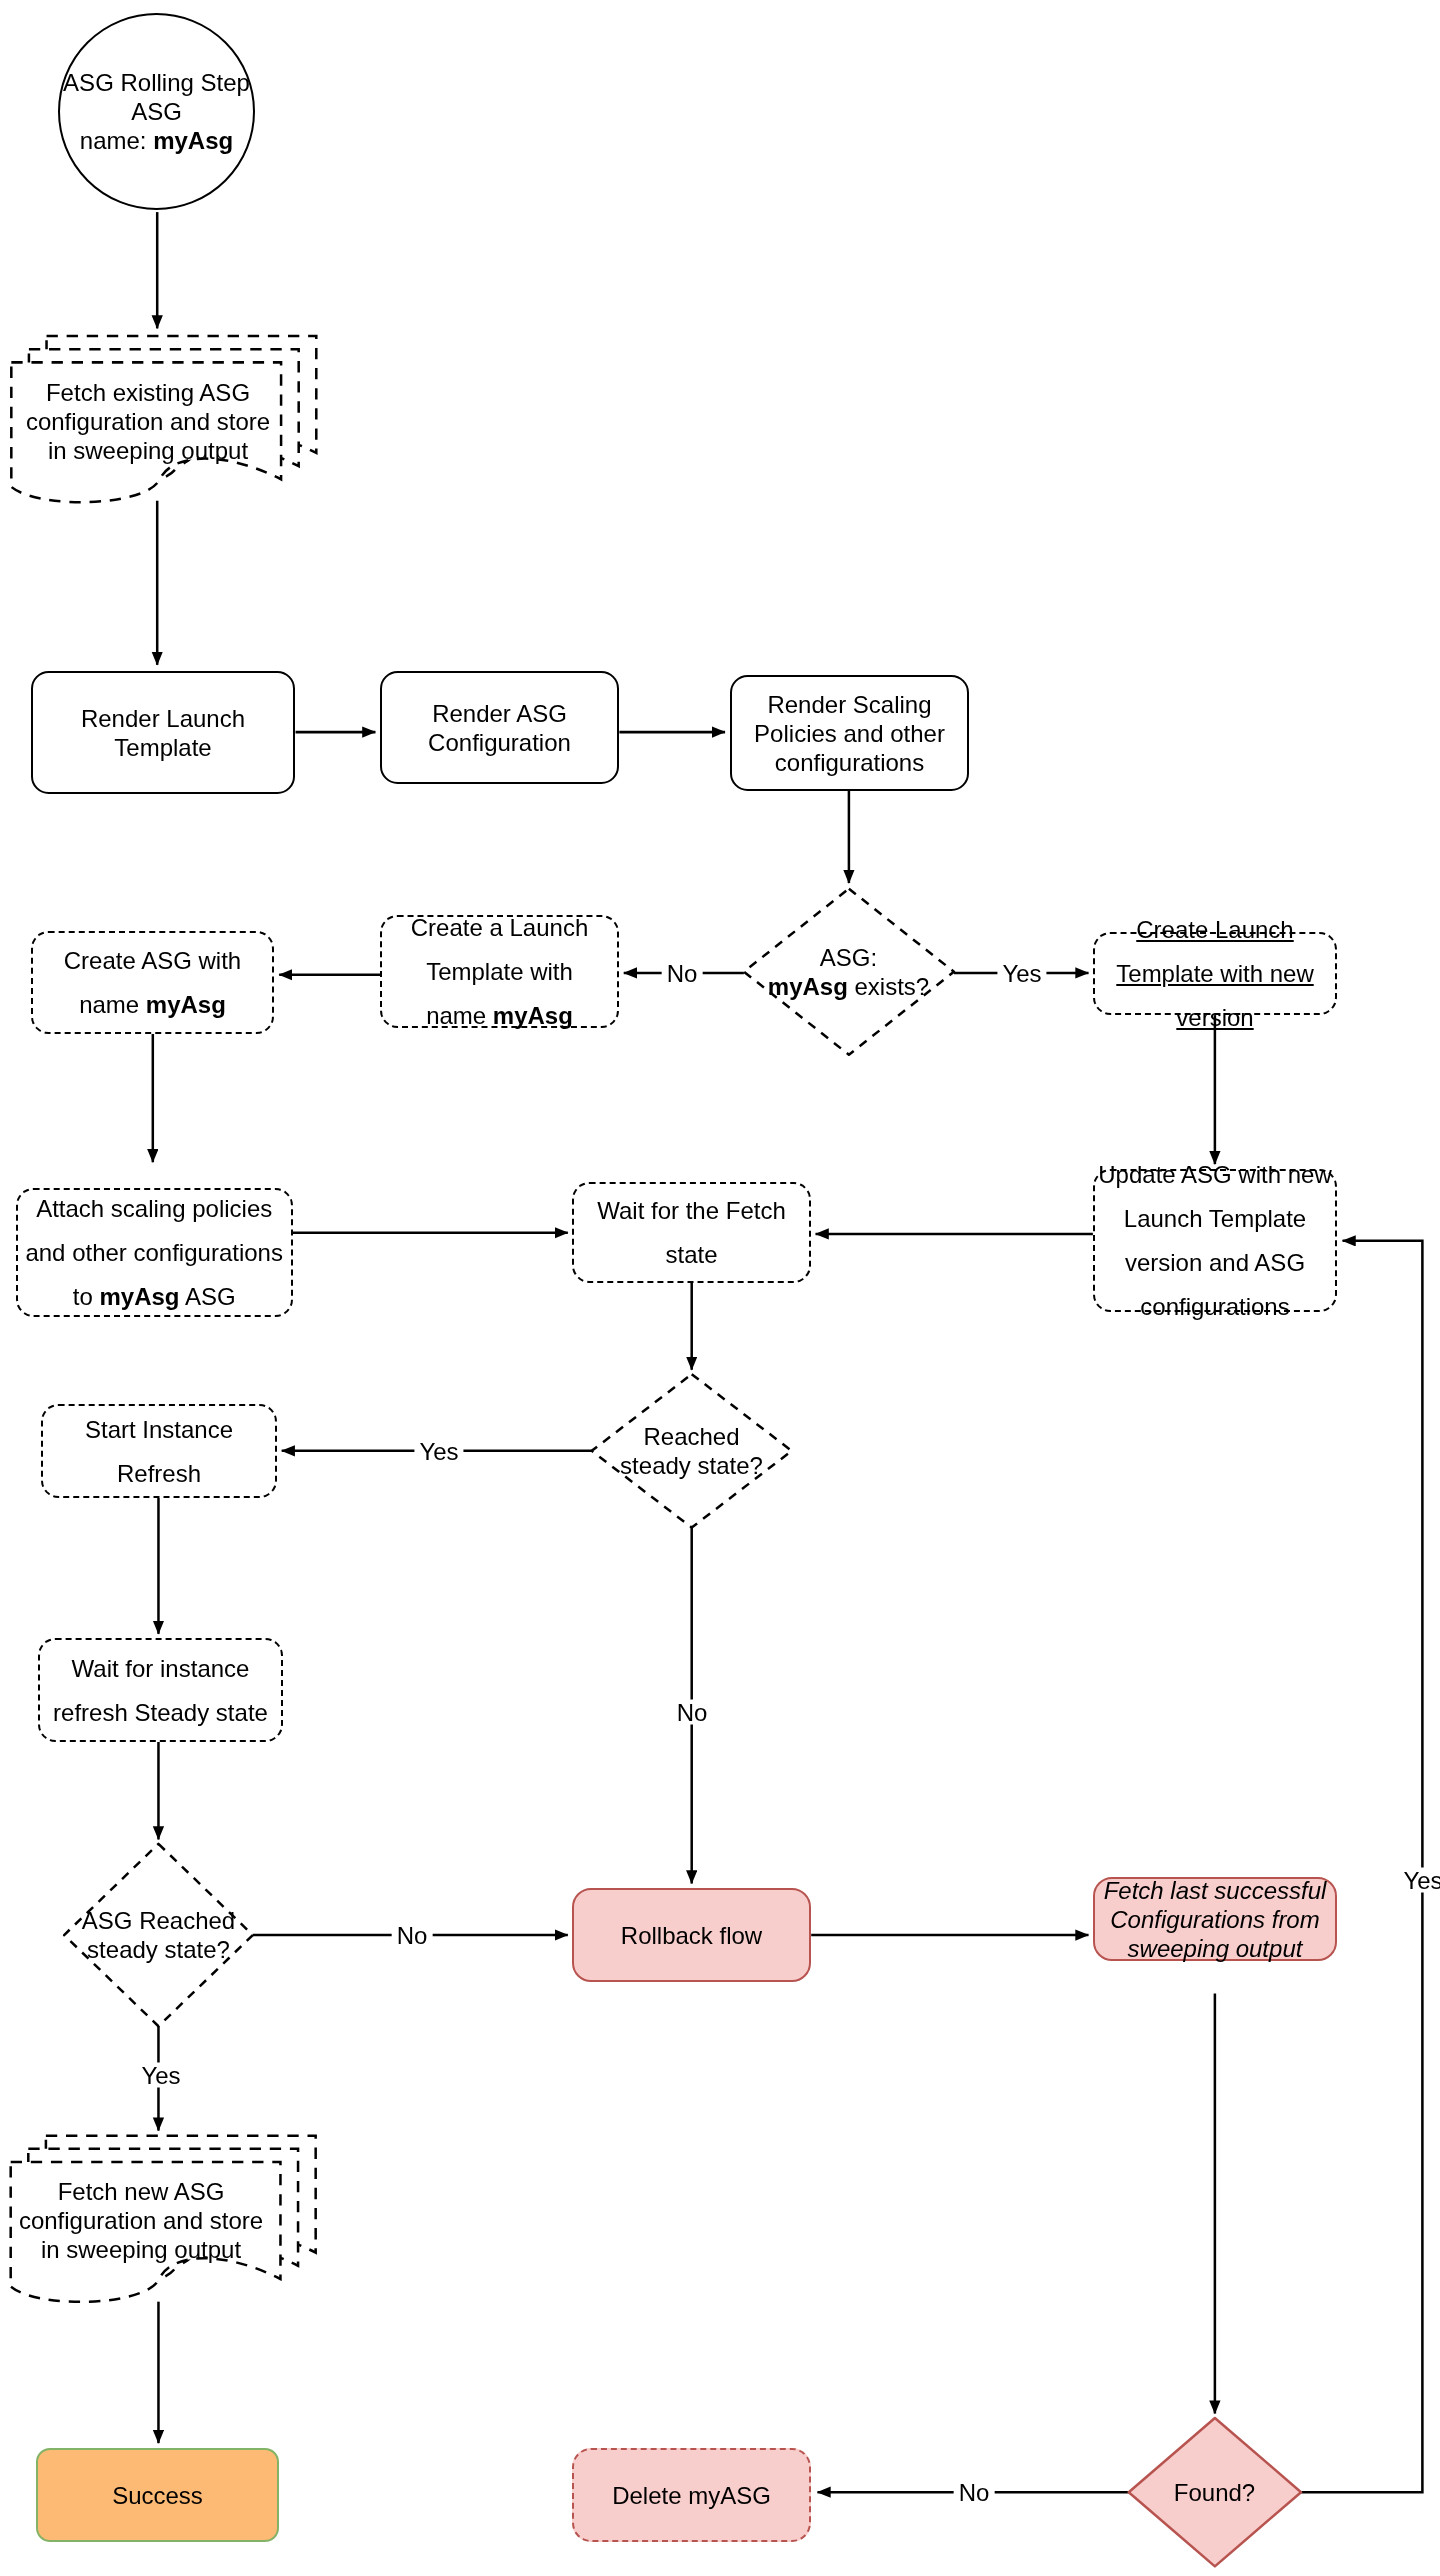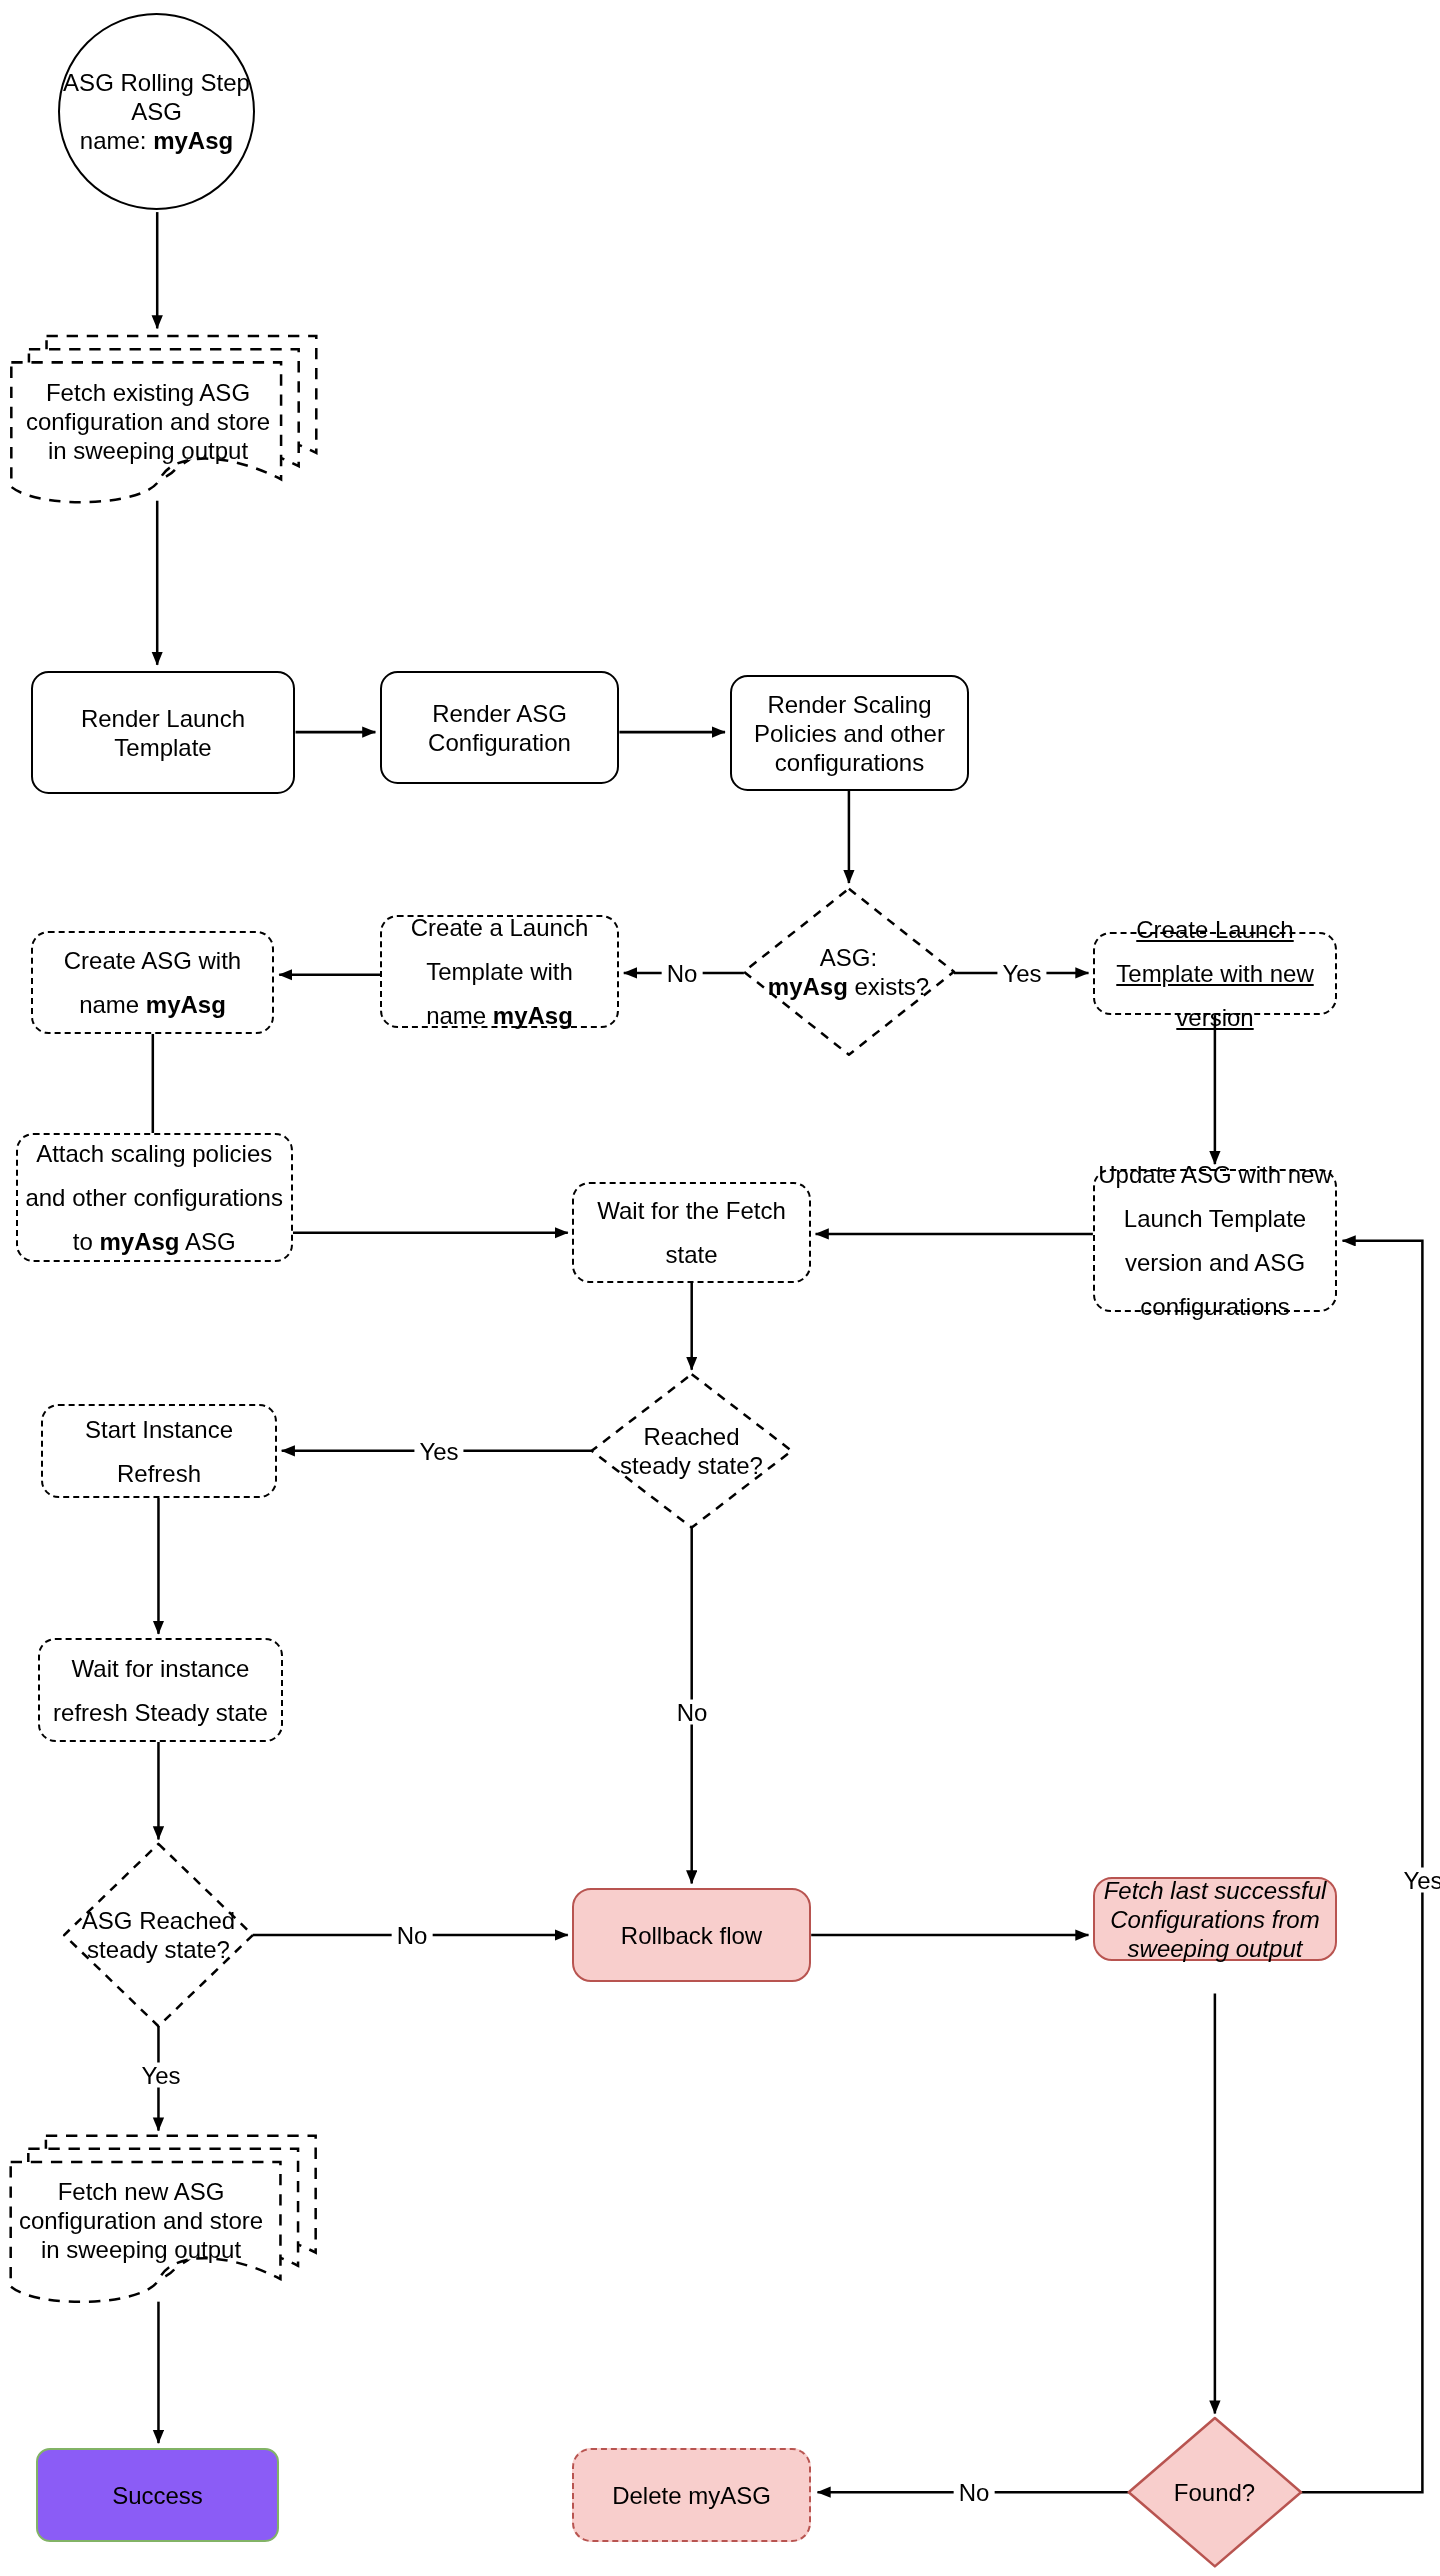--- a/index.html
+++ b/index.html
@@ -10,21 +10,21 @@
   }
   #wires{position:absolute;left:0;top:0;width:1440px;height:2576px;}
   .node{
     position:absolute;display:flex;flex-direction:column;align-items:center;justify-content:center;
     text-align:center;font-size:24px;line-height:29px;background:#ffffff;box-sizing:border-box;
   }
   .rounded{border:2.5px solid #000;border-radius:17.6px;}
   .dashedbox{border:2.5px dashed #000;border-radius:17.6px;gap:15px;}
   .danger-solid{background:#f8cecc;border:2.5px solid #b85450;border-radius:19px;}
   .danger-dashed{background:#f8cecc;border:2.5px dashed #b85450;border-radius:19px;}
-  .success-box{background:#8b5cf6;border:2.5px solid #82b366;border-radius:14px;}
+  .success-box{background:#fdba74;border:2.5px solid #82b366;border-radius:14px;}
   .circle{border:2.5px solid #000;border-radius:50%;}
   .overlay{background:transparent;border:none;}
   .edge-label{
     position:absolute;transform:translate(-50%,-50%);background:#ffffff;
     font-size:24px;line-height:25px;padding:0 5px;white-space:nowrap;
   }
   #legend{
     position:absolute;left:657px;top:49px;width:731px;height:199px;
     border:5.7px solid #000;background:#fff;box-sizing:border-box;
   }
@@ -138,21 +138,21 @@
       <div><span>Create Launch</span></div>
       <div><span>Template with new</span></div>
       <div><span>version</span></div>
     </div>
   <div class="node dashedbox" style="left:1093px;top:1169px;width:244px;height:143px;">
       <div><span>Update ASG with new</span></div>
       <div><span>Launch Template</span></div>
       <div><span>version and ASG</span></div>
       <div><span>configurations</span></div>
     </div>
-  <div class="node dashedbox" style="left:15.7px;top:1133px;width:277px;height:129px;">
+  <div class="node dashedbox" style="left:15.7px;top:1188px;width:277px;height:129px;">
       <div><span>Attach scaling policies</span></div>
       <div><span>and other configurations</span></div>
       <div><span>to </span><span style="font-weight: bold;">myAsg</span><span> ASG</span></div>
     </div>
   <div class="node dashedbox" style="left:572px;top:1182px;width:239px;height:101px;">
       <div><span>Wait for the Fetch</span></div>
       <div><span>state</span></div>
     </div>
   <div class="node dashedbox" style="left:41px;top:1404px;width:236px;height:94px;">
       <div><span>Start Instance</span></div>

